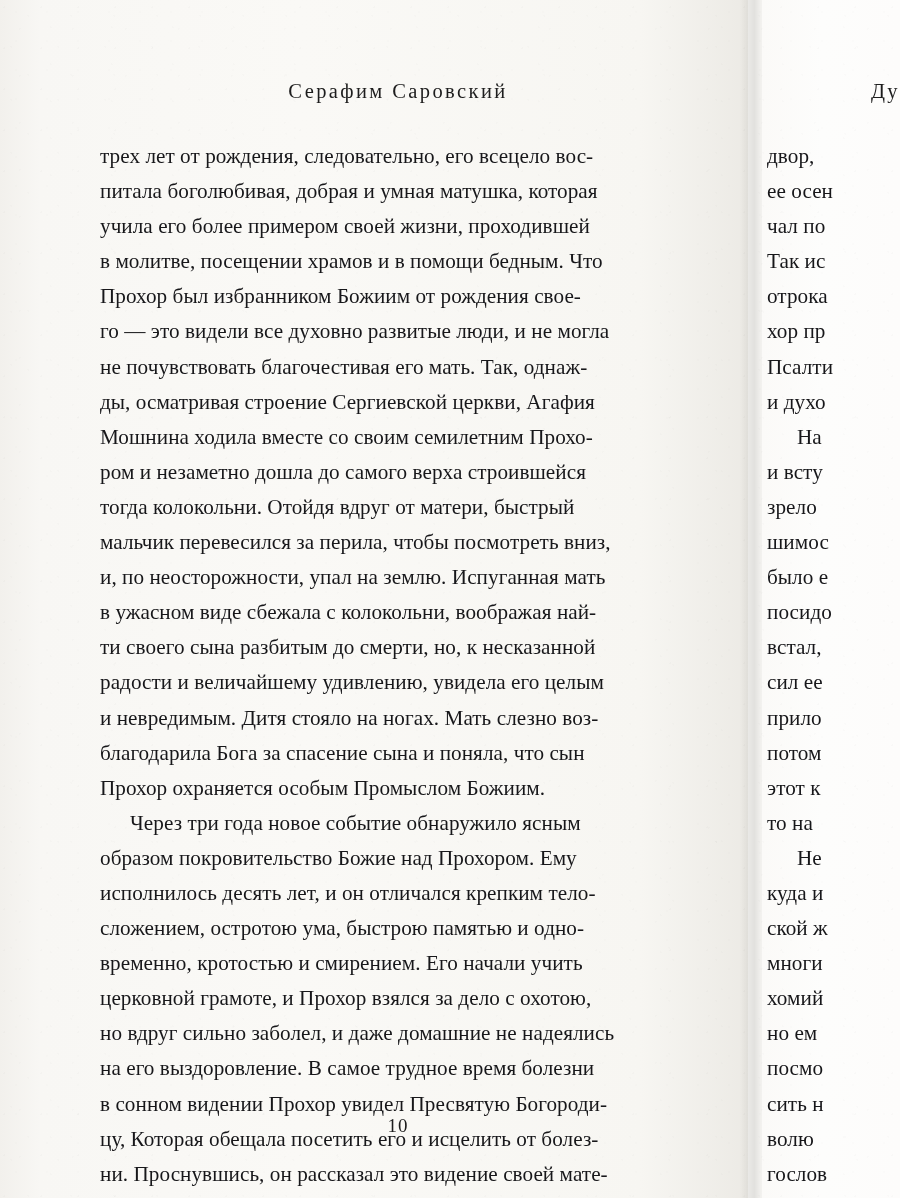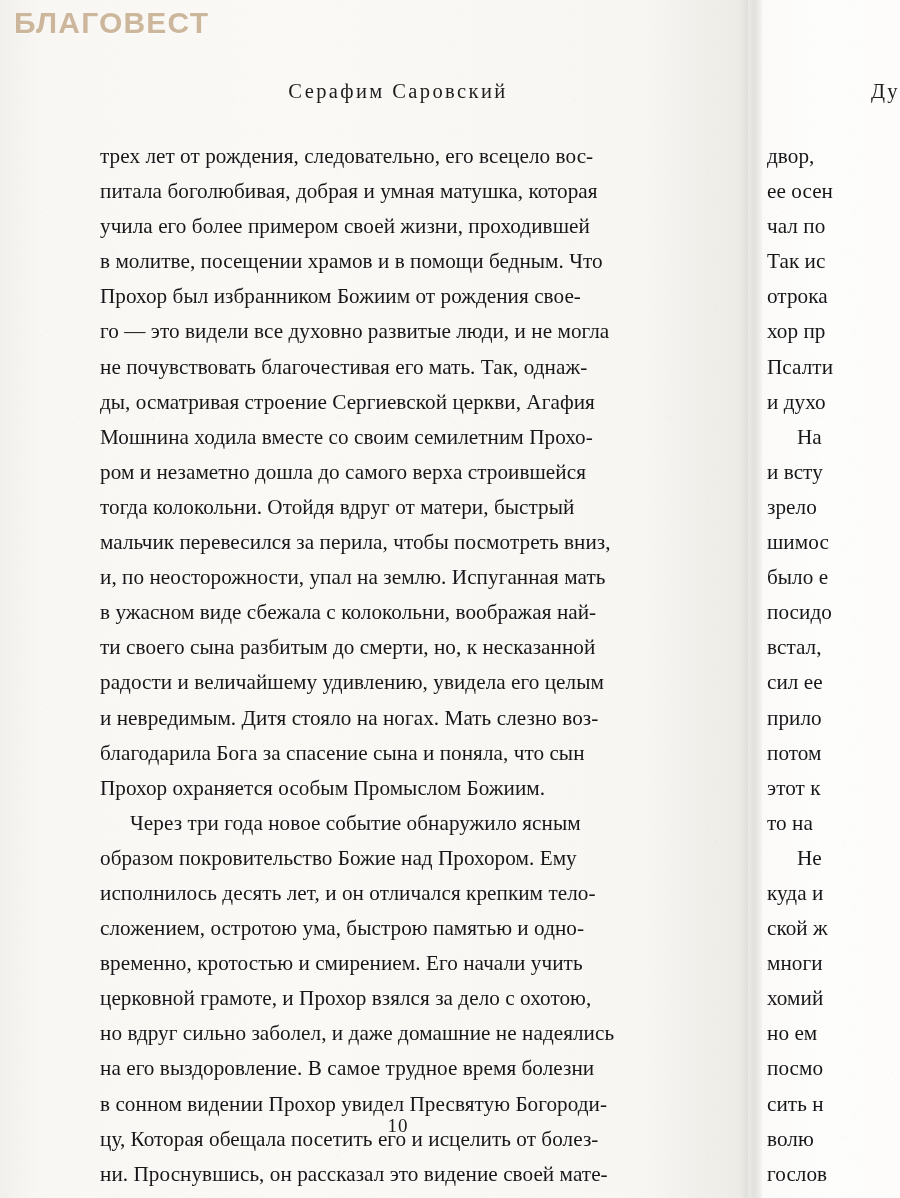--- a/index.html
+++ b/index.html
@@ -251,15 +251,14 @@
           <span class="line">сить н</span>
           <span class="line">волю </span>
           <span class="line">гослов</span>
           <span class="line">помол</span>
         </div>
     </div>
   </div>
 
   <div class="paper-noise"></div>
 
-  <div class="watermark">Благовест</div>
 
 </div>
 
 </body></html>

